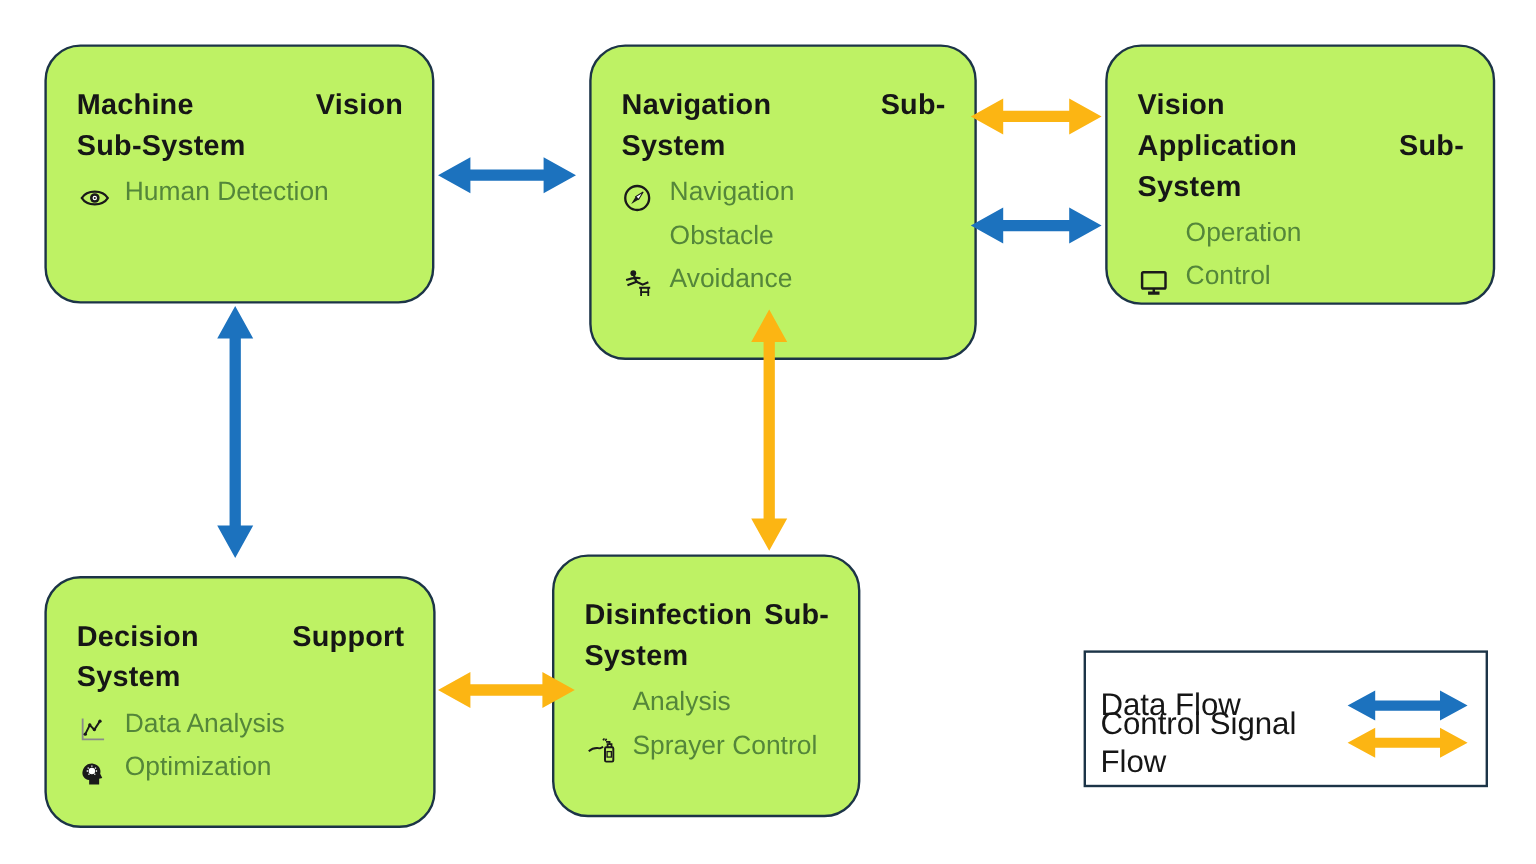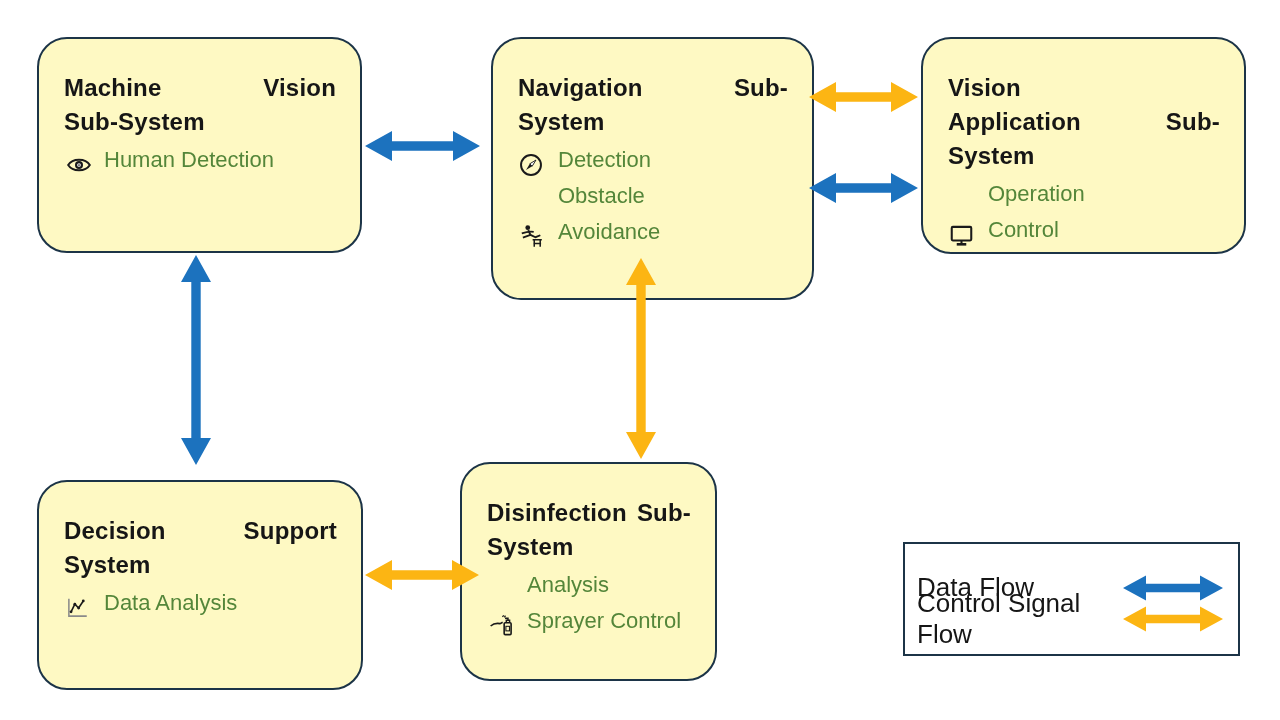--- a/index.html
+++ b/index.html
@@ -6,21 +6,21 @@
   body{
     width:1280px;height:720px;position:relative;overflow:hidden;
     background:#ffffff;
     font-family:"Liberation Sans", sans-serif;
     color:#1a1a1a;
   }
   .box{
     position:absolute;
     border:2.4px solid #1c3447;
     border-radius:30px;
-    background:#fef9c3;
+    background:#bef264;
     box-sizing:border-box;
     padding:32px 24px 0 25px;
   }
   .title{margin-bottom:3px;}
   .tline{
     font-size:24px;font-weight:bold;line-height:34px;
     text-align:justify;color:#161616;letter-spacing:.2px;
     white-space:normal;
   }
   .tline.j{text-align-last:justify;}
@@ -80,21 +80,21 @@
   </div>
   <div class="items">
     <div class="item">
       <span class="icon">
         <svg viewBox="0 0 24 24" width="26" height="26">
           <circle cx="12" cy="12" r="9.2" fill="none" stroke="#1a1a1a" stroke-width="1.8"></circle>
           <path d="M16.6 7.4 L10.9 10.9 L7.4 16.6 L13.1 13.1 Z" fill="#1a1a1a"></path>
           <path d="M16.6 7.4 L10.9 10.9 L13.1 13.1 Z" fill="#ffffff" stroke="#1a1a1a" stroke-width="0.8"></path>
         </svg>
       </span>
-      <span class="txt w125">Detection</span>
+      <span class="txt w125">Navigation</span>
     </div>
     <div class="item">
       <span class="icon">
         <svg viewBox="0 0 24 24" width="26" height="26">
           <circle cx="9" cy="3.4" r="2.2" fill="#1a1a1a"></circle>
           <path d="M3.5 8.6 C7 7.4 11 6.6 14.5 7.2" fill="none" stroke="#1a1a1a" stroke-width="1.6"></path>
           <path d="M9.5 5.6 L11.5 10" fill="none" stroke="#1a1a1a" stroke-width="1.8"></path>
           <path d="M11.5 10 L4.5 12.6 M11.5 10 L16.2 12.2 L20.6 10.4" fill="none" stroke="#1a1a1a" stroke-width="1.7"></path>
           <path d="M13.5 14.6 H22 M15 14.6 V21 M20.5 14.6 V21 M14.2 18 H21.3" fill="none" stroke="#1a1a1a" stroke-width="1.4"></path>
         </svg>
@@ -135,20 +135,32 @@
         <svg viewBox="0 0 24 24" width="26" height="26">
           <path d="M4.5 3.5 V19.5 H21" fill="none" stroke="#8a8a8a" stroke-width="1.4"></path>
           <path d="M6.5 15.5 L10 8.5 L13.5 12 L17.8 5.5" fill="none" stroke="#1a1a1a" stroke-width="1.5"></path>
           <circle cx="6.5" cy="15.5" r="1.3" fill="#1a1a1a"></circle>
           <circle cx="10" cy="8.5" r="1.3" fill="#1a1a1a"></circle>
           <circle cx="13.5" cy="12" r="1.3" fill="#1a1a1a"></circle>
           <circle cx="17.8" cy="5.5" r="1.3" fill="#1a1a1a"></circle>
         </svg>
       </span>
       <span class="txt">Data Analysis</span>
+    </div>
+    <div class="item">
+      <span class="icon">
+        <svg viewBox="0 0 24 24" width="26" height="26">
+          <path d="M9.5 21 L9.5 17.6 C5.6 17.1 3.6 13.6 4.5 10.6 C5.6 6.6 9 4.4 12.6 5 C16.6 5.6 19 9 18 12.8 L19.6 16 L17.2 16.5 L17.2 21 Z" fill="#1a1a1a"></path>
+          <circle cx="11.6" cy="10.6" r="2.5" fill="#ffffff"></circle>
+          <g stroke="#ffffff" stroke-width="1">
+            <path d="M11.6 6.4 V7.4 M8.4 8 L9.1 8.7 M14.8 8 L14.1 8.7 M7.6 10.6 H8.6 M14.6 10.6 H15.6 M9 13.4 L9.7 12.7 M14.2 13.4 L13.5 12.7"></path>
+          </g>
+        </svg>
+      </span>
+      <span class="txt">Optimization</span>
     </div>
   </div>
 </div>
 
 <div class="box" style="left:460px;top:462px;width:257px;height:219px;">
   <div class="title">
     <div class="tline j">Disinfection Sub-</div>
     <div class="tline">System</div>
   </div>
   <div class="items">

